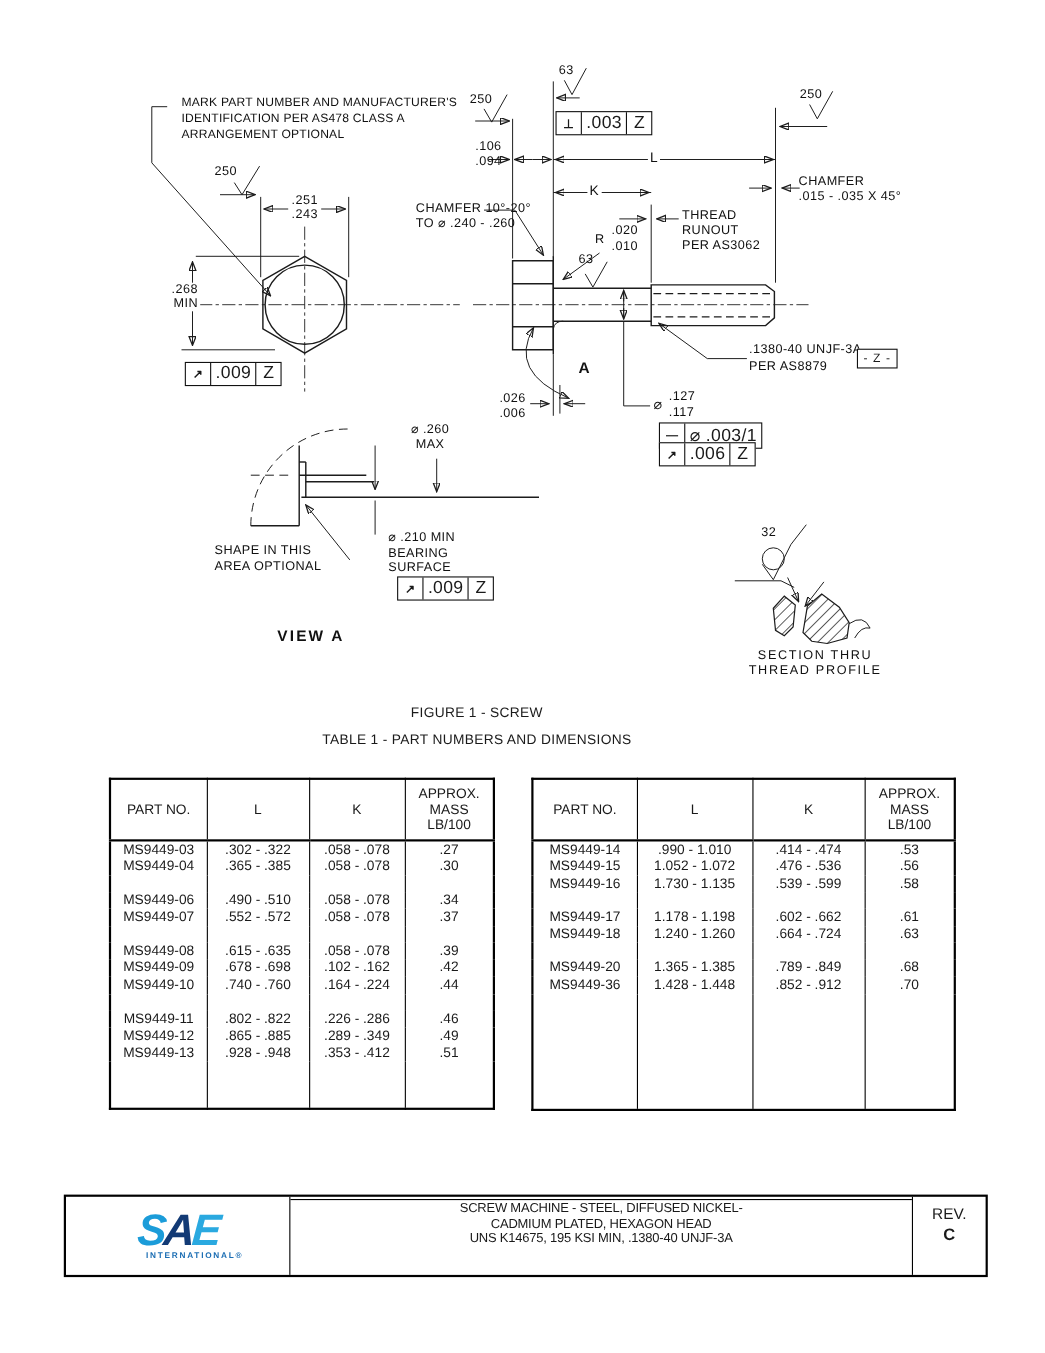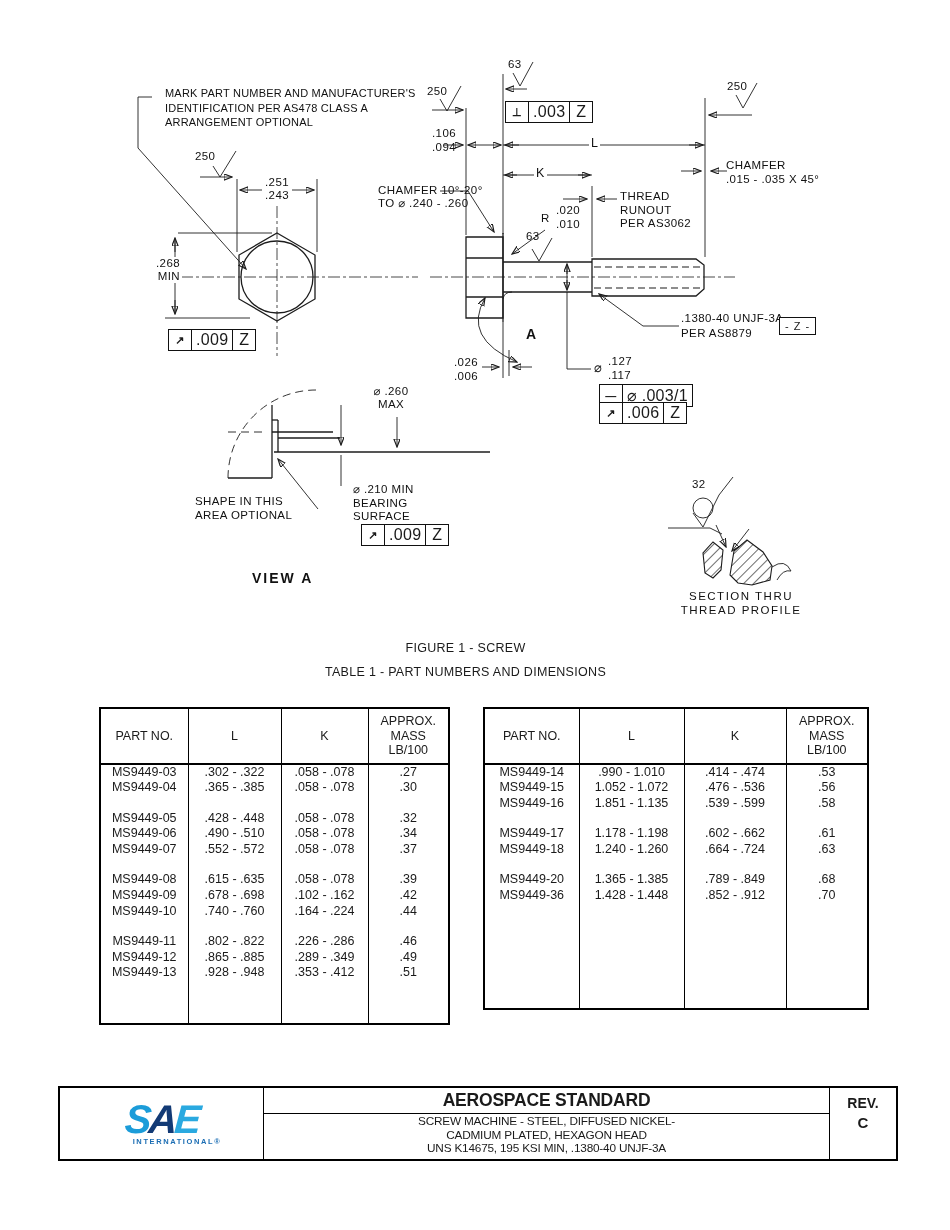--- a/index.html
+++ b/index.html
@@ -17,21 +17,21 @@
   .c{text-align:center;} .r{text-align:right;}
   .bg{background:#fff;padding:0 2px;}
   .sm{font-size:11px;letter-spacing:.2px;line-height:14.5px;}
   .fcf{position:absolute;display:flex;border:1.5px solid #111;background:#fff;}
   .fc{display:flex;align-items:center;justify-content:center;font-size:16px;
       padding:1px 4px;min-width:14px;border-right:1.5px solid #111;letter-spacing:.3px;}
   .fc:last-child{border-right:none;}
   .fc.sy{font-weight:bold;font-size:11px;}
   .dflag{position:absolute;border:1.5px solid #111;background:#fff;font-size:11px;
          padding:2px 5px;letter-spacing:1px;}
-  .cap{position:absolute;left:0;width:867px;text-align:center;font-size:12.5px;letter-spacing:.3px;padding-left:32px;}
+  .cap{position:absolute;left:0;width:867px;text-align:center;font-size:12.5px;letter-spacing:.3px;}
   
   .dimtable{position:absolute;border-collapse:collapse;table-layout:fixed;
             border:2px solid #000;font-size:12.5px;}
   .dimtable th{font-weight:normal;border-bottom:2px solid #000;white-space:pre-line;
                line-height:14.5px;padding:5px 1px;vertical-align:middle;}
   .dimtable th + th, .dimtable td + td{border-left:1.6px solid #000;}
   .dimtable td{height:15.6px;padding:0;text-align:center;line-height:15.6px;
                white-space:nowrap;overflow:hidden;}
   .dimtable tr.sp td{height:15px;}
   
@@ -44,21 +44,21 @@
   #sae-word .l1{color:#1b9cd9;} #sae-word .l2{color:#123a75;} #sae-word .l3{color:#2aa9e0;}
   #sae-sub{font-size:7.5px;font-weight:bold;letter-spacing:1.6px;color:#1b6db3;margin-top:1px;padding-left:31px;}
   #mid-cell{flex:1;display:flex;flex-direction:column;}
   #tb-heading{font-size:17.5px;font-weight:bold;text-align:center;letter-spacing:-.2px;padding-top:2px;}
   #tb-rule{border-top:1.6px solid #000;margin:2px 0 1px 0;}
   .tb-line{font-size:11.8px;line-height:13.6px;text-align:center;letter-spacing:-.2px;}
   #doc-cell{width:145px;padding:9px 0 0 14px;box-sizing:border-box;}
   #doc-no{font-size:14.5px;font-weight:bold;}
   #doc-sheet{font-size:12.5px;margin-top:5px;}
   #rev-cell{width:66px;text-align:center;padding-top:7px;box-sizing:border-box;}
-  #rev-label{font-size:14px;font-weight:bold;}
+  #rev-label{font-size:14px;font-weight:normal;}
   #rev-val{font-size:15px;font-weight:bold;margin-top:3px;}
 </style>
 </head>
 <body>
 
 <div id="page">
 
   <svg width="950" height="640" viewBox="0 0 950 640">
     <defs>
       <marker id="arr" markerWidth="10" markerHeight="8" refX="9" refY="3.5" orient="auto">
@@ -288,26 +288,20 @@
           <td>.058 - .078</td>
           <td>.30</td>
         </tr>
         <tr class="sp">
           <td></td>
           <td></td>
           <td></td>
           <td></td>
         </tr>
         <tr>
-          <td>MS9449-05</td>
-          <td>.428 - .448</td>
-          <td>.058 - .078</td>
-          <td>.32</td>
-        </tr>
-        <tr>
           <td>MS9449-06</td>
           <td>.490 - .510</td>
           <td>.058 - .078</td>
           <td>.34</td>
         </tr>
         <tr>
           <td>MS9449-07</td>
           <td>.552 - .572</td>
           <td>.058 - .078</td>
           <td>.37</td>
@@ -394,21 +388,21 @@
           <td>.53</td>
         </tr>
         <tr>
           <td>MS9449-15</td>
           <td>1.052 - 1.072</td>
           <td>.476 - .536</td>
           <td>.56</td>
         </tr>
         <tr>
           <td>MS9449-16</td>
-          <td>1.851 - 1.135</td>
+          <td>1.730 - 1.135</td>
           <td>.539 - .599</td>
           <td>.58</td>
         </tr>
         <tr class="sp">
           <td></td>
           <td></td>
           <td></td>
           <td></td>
         </tr>
         <tr>
@@ -449,21 +443,20 @@
         </tr>
       </tbody>
   </table>
 
   <div id="tblock">
     <div class="tcell" id="logo-cell">
       <div id="sae-word"><span class="l1">S</span><span class="l2">A</span><span class="l3">E</span></div>
       <div id="sae-sub">INTERNATIONAL®</div>
     </div>
     <div class="tcell" id="mid-cell">
-      <div id="tb-heading">AEROSPACE STANDARD</div>
       <div id="tb-rule"></div>
       <div class="tb-line" style="white-space:pre-line;">SCREW MACHINE - STEEL, DIFFUSED NICKEL-
 CADMIUM PLATED, HEXAGON HEAD
 UNS K14675, 195 KSI MIN, .1380-40 UNJF-3A</div>
     </div>
     <div class="tcell" id="rev-cell">
       <div id="rev-label">REV.</div>
       <div id="rev-val">C</div>
     </div>
   </div>

